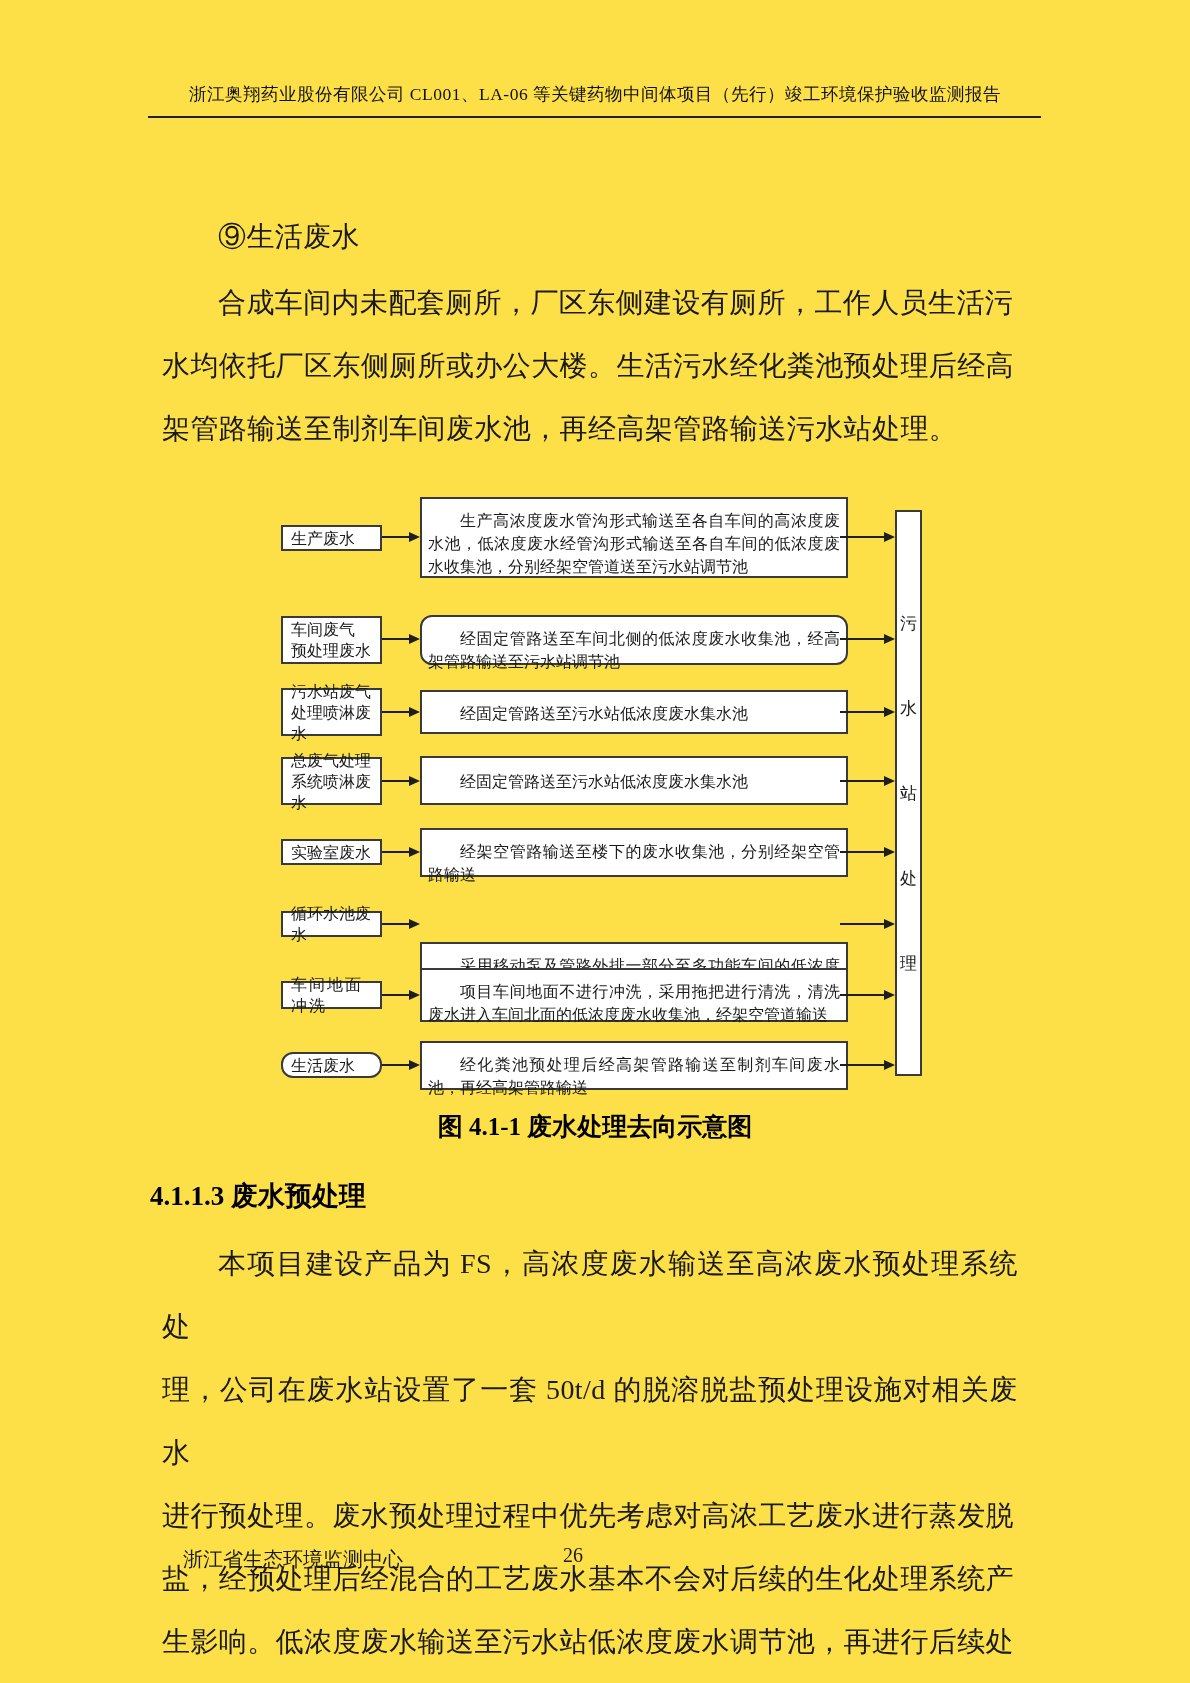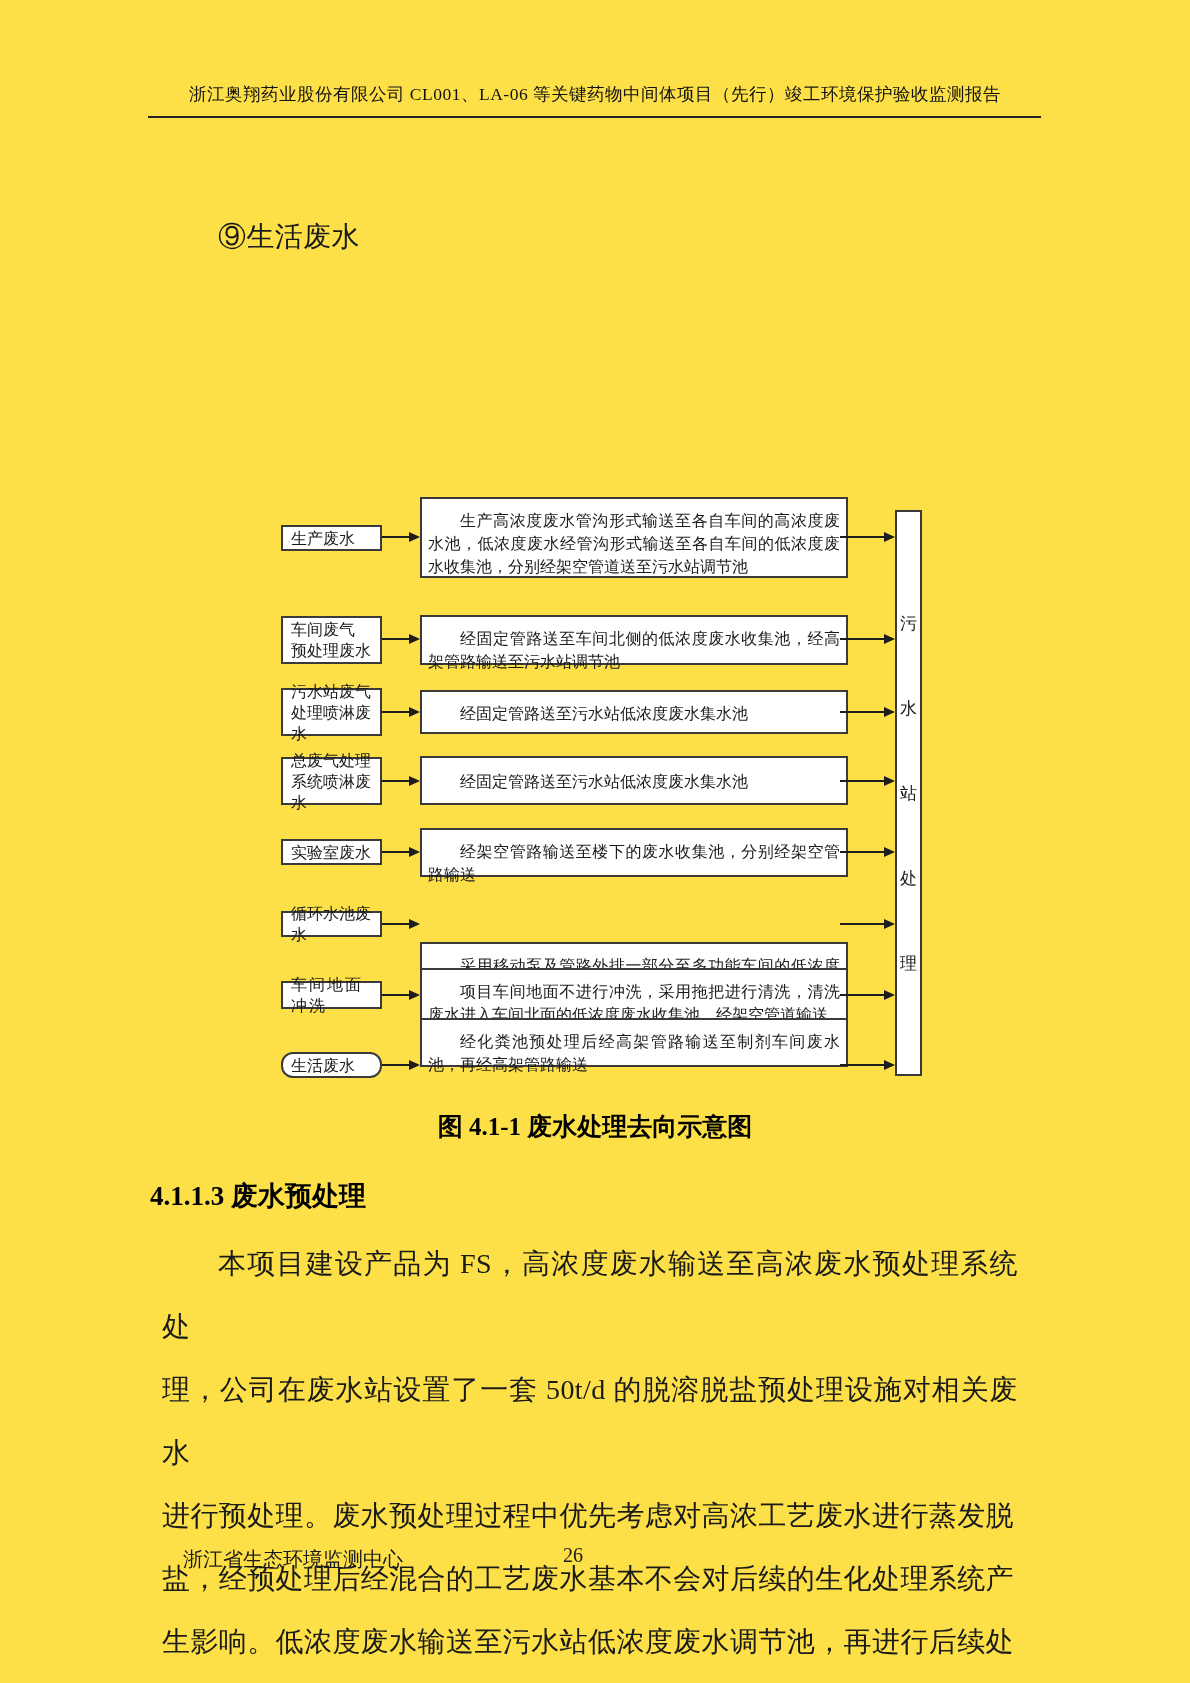--- a/index.html
+++ b/index.html
@@ -65,32 +65,35 @@
 </style>
 </head>
 <body>
 
 <div class="page">
 
   <div class="header-title">浙江奥翔药业股份有限公司 CL001、LA-06 等关键药物中间体项目（先行）竣工环境保护验收监测报告</div>
   <div class="header-rule"></div>
 
   <div class="para indent" style="top:205px;">⑨生活废水</div>
+  <div class="para indent pre" style="top:271px;">合成车间内未配套厕所，厂区东侧建设有厕所，工作人员生活污
+水均依托厂区东侧厕所或办公大楼。生活污水经化粪池预处理后经高
+架管路输送至制剂车间废水池，再经高架管路输送污水站处理。</div>
 
   <div>
 
     <div class="lbox" style="top:525px;height:26px;">生产废水</div>
     <div class="arrow" style="left:382px;top:536px;width:36px;"></div>
     <div class="mbox" style="top:497px;height:81px;">生产高浓度废水管沟形式输送至各自车间的高浓度废水池，低浓度废水经管沟形式输送至各自车间的低浓度废水收集池，分别经架空管道送至污水站调节池</div>
     <div class="arrow" style="left:840px;top:536px;width:53px;"></div>
 
     <div class="lbox" style="top:616px;height:48px;">车间废气
 预处理废水</div>
     <div class="arrow" style="left:382px;top:638px;width:36px;"></div>
-    <div class="mbox" style="top:615px;height:50px;">经固定管路送至车间北侧的低浓度废水收集池，经高架管路输送至污水站调节池</div>
+    <div class="mbox" style="top:615px;height:50px;border-radius:12px;">经固定管路送至车间北侧的低浓度废水收集池，经高架管路输送至污水站调节池</div>
     <div class="arrow" style="left:840px;top:638px;width:53px;"></div>
 
     <div class="lbox" style="top:688px;height:48px;">污水站废气
 处理喷淋废水</div>
     <div class="arrow" style="left:382px;top:711px;width:36px;"></div>
     <div class="mbox" style="top:690px;height:44px;padding-top:10px;">经固定管路送至污水站低浓度废水集水池</div>
     <div class="arrow" style="left:840px;top:711px;width:53px;"></div>
 
     <div class="lbox" style="top:757px;height:48px;">总废气处理
 系统喷淋废水</div>
@@ -108,21 +111,21 @@
     <div class="mbox" style="top:898px;height:52px;margin-top:44px;">采用移动泵及管路外排一部分至多功能车间的低浓度废水收集池，再经高架管路输送</div>
     <div class="arrow" style="left:840px;top:923px;width:53px;"></div>
 
     <div class="lbox" style="top:981px;height:28px;letter-spacing:2px;">车间地面冲洗</div>
     <div class="arrow" style="left:382px;top:994px;width:36px;"></div>
     <div class="mbox" style="top:968px;height:54px;">项目车间地面不进行冲洗，采用拖把进行清洗，清洗废水进入车间北面的低浓度废水收集池，经架空管道输送</div>
     <div class="arrow" style="left:840px;top:994px;width:53px;"></div>
 
     <div class="lbox" style="top:1052px;height:26px;border-radius:12px;">生活废水</div>
     <div class="arrow" style="left:382px;top:1064px;width:36px;"></div>
-    <div class="mbox" style="top:1018px;height:49px;">经化粪池预处理后经高架管路输送至制剂车间废水池，再经高架管路输送</div>
+    <div class="mbox" style="top:1041px;height:49px;">经化粪池预处理后经高架管路输送至制剂车间废水池，再经高架管路输送</div>
     <div class="arrow" style="left:840px;top:1064px;width:53px;"></div>
 
     <div class="sink">污
 水
 站
 处
 理</div>
   </div>
 
   <div class="caption">图 4.1-1  废水处理去向示意图</div>

